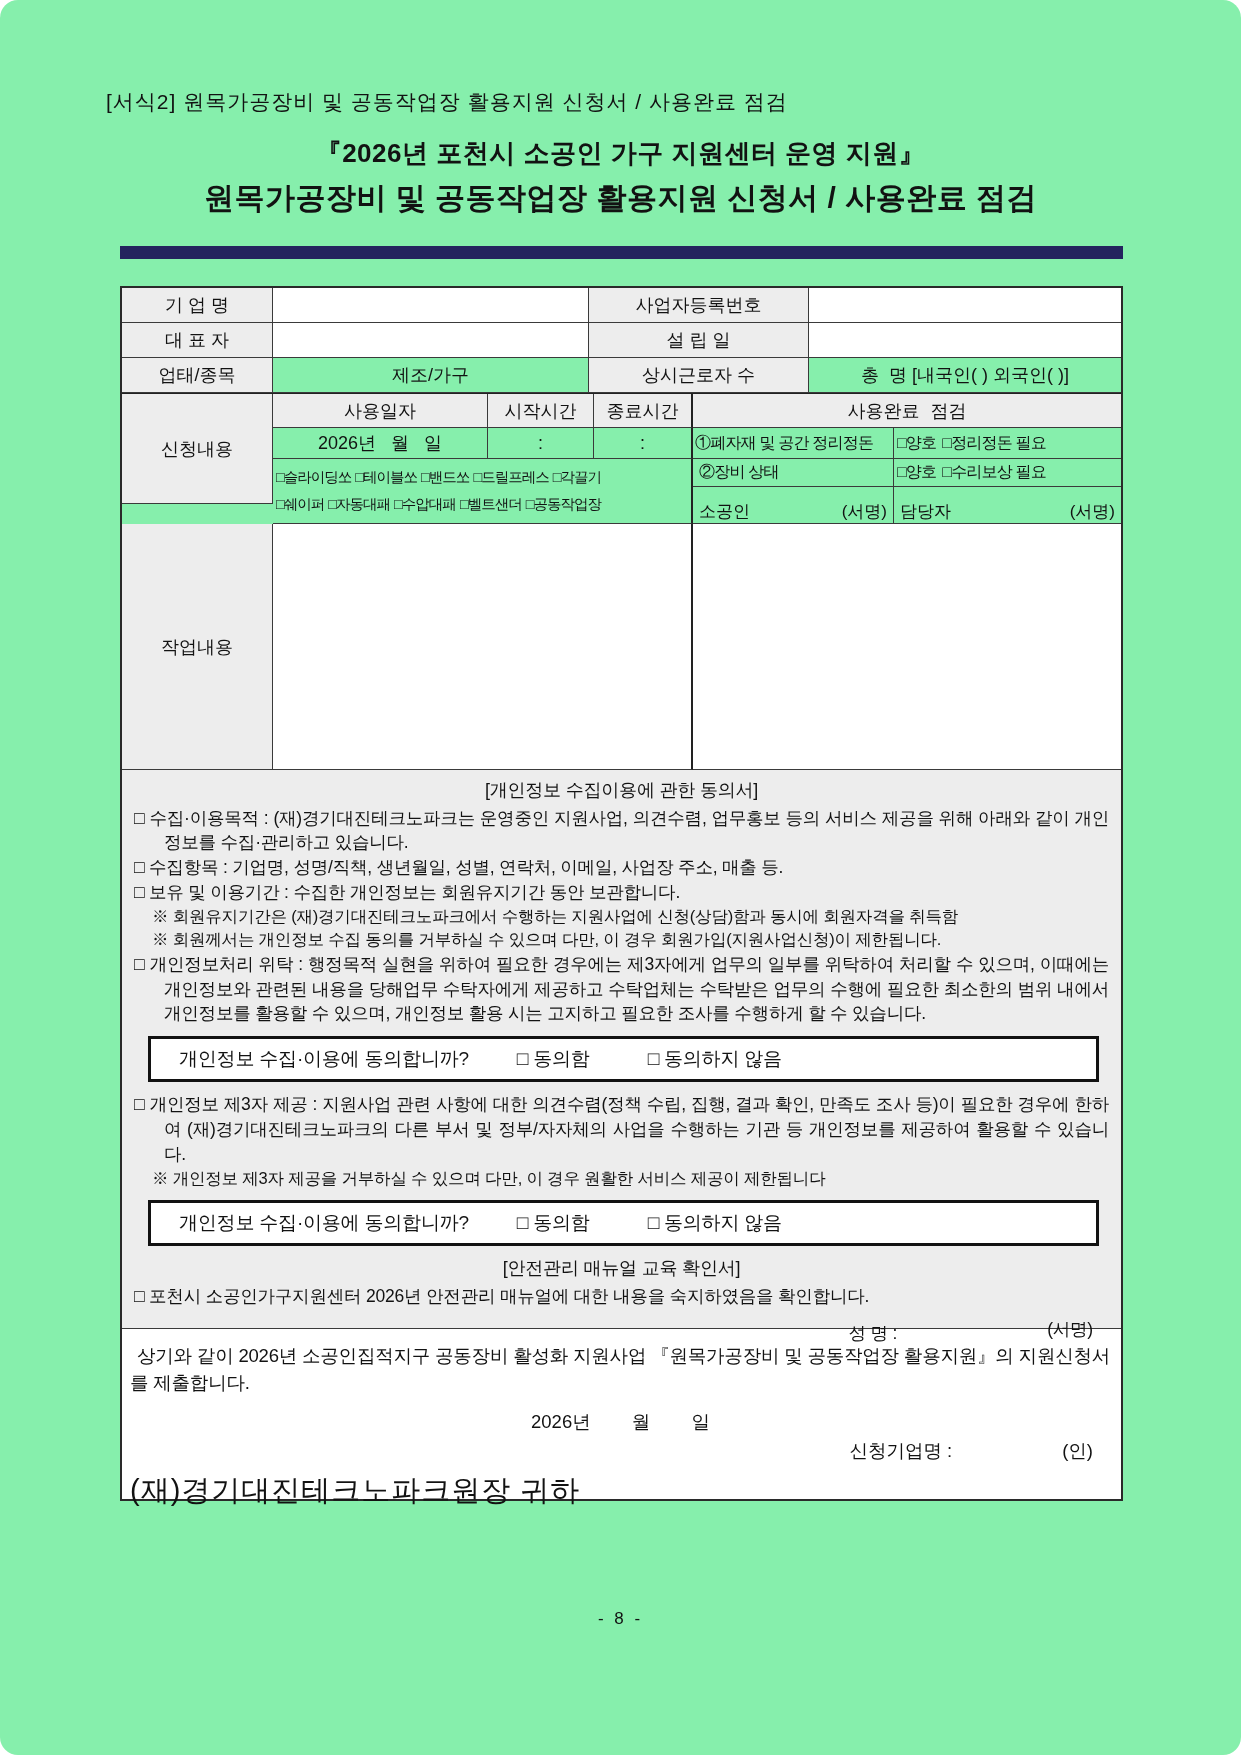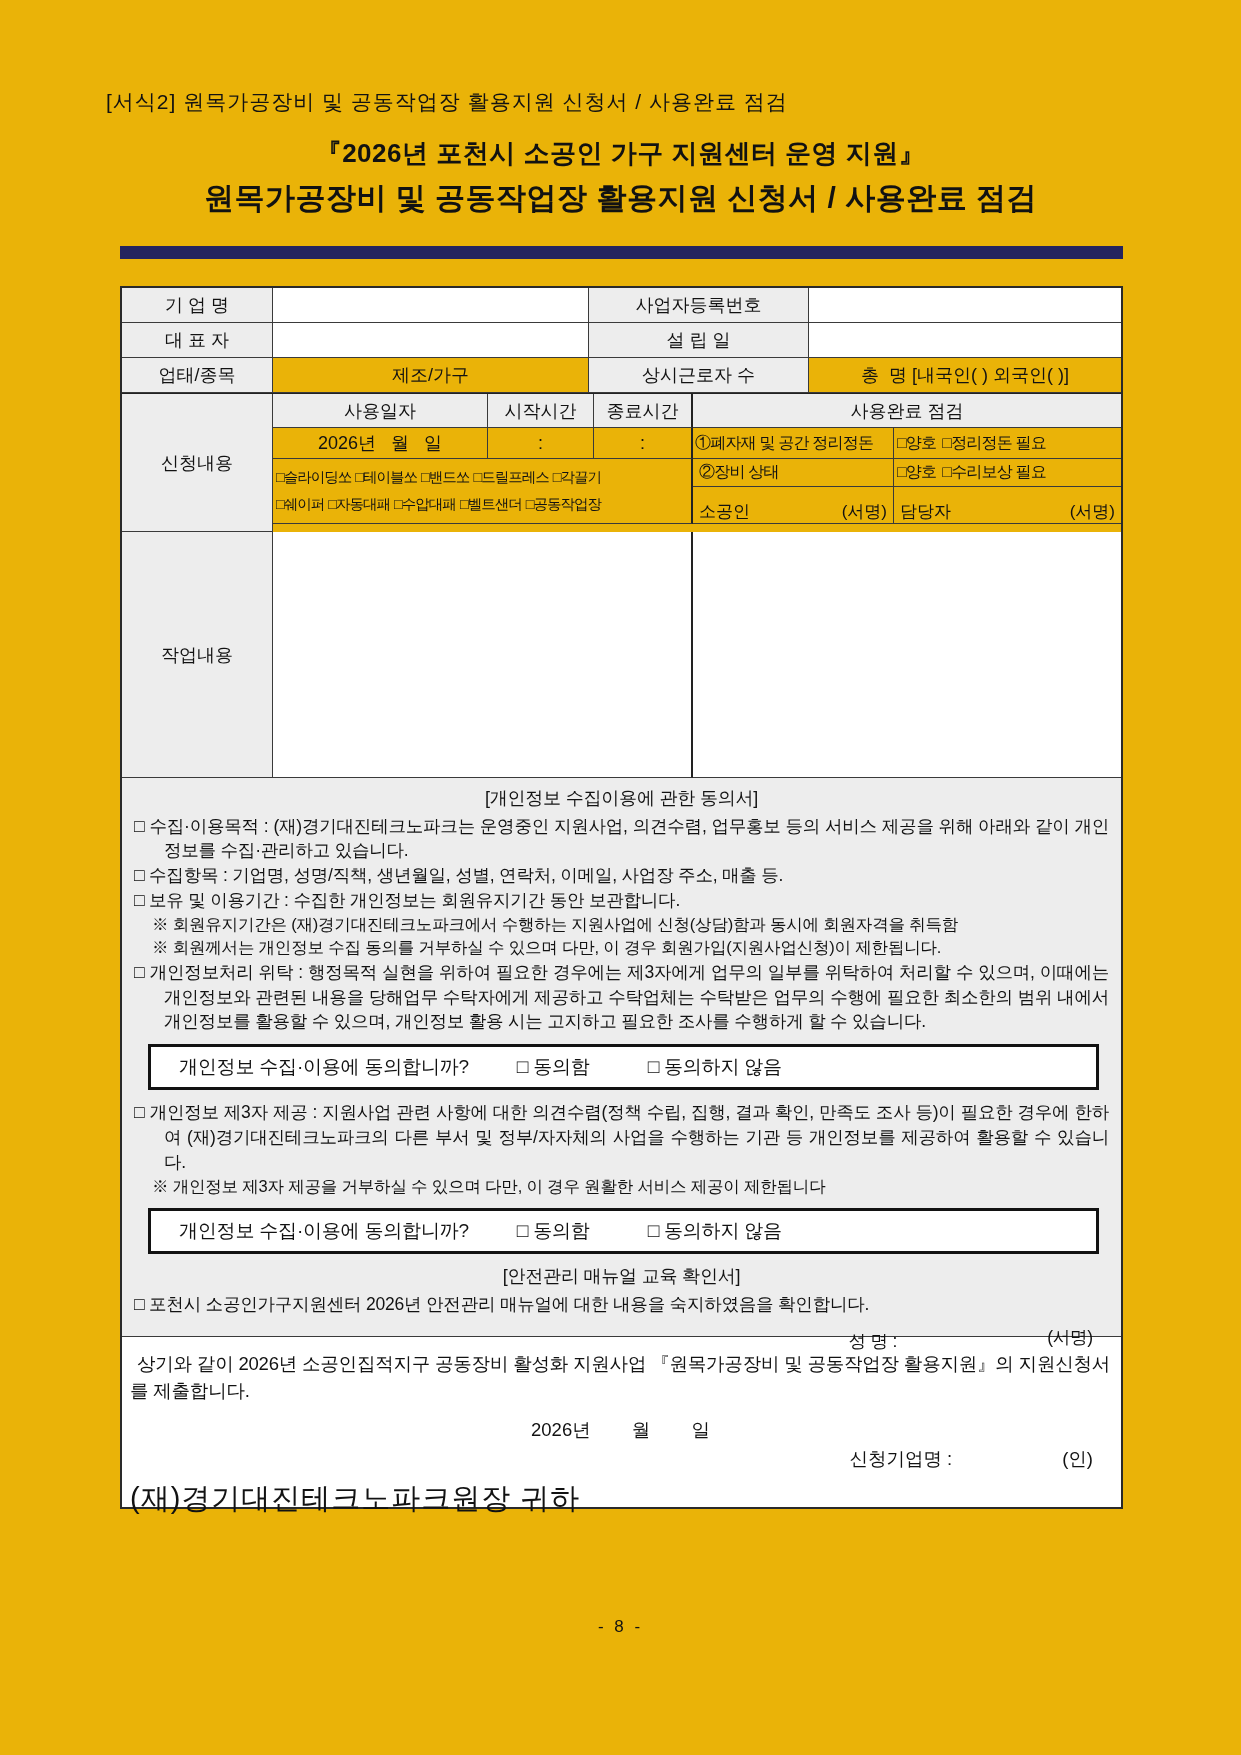--- a/index.html
+++ b/index.html
@@ -1,23 +1,24 @@
 <!DOCTYPE html>
 <html><head>
 <meta charset="utf-8">
 <style>
   * { margin:0; padding:0; box-sizing:border-box; }
   body { background:#fff; }
   .page {
     position:relative;
     width:1241px; height:1755px;
-    background:#eab308;
+    background:#86efac;
     font-family:"Liberation Sans", sans-serif;
     color:#121212;
     overflow:hidden;
+    border-radius:18px;
   }
   .form-tag {
     margin:88px 0 0 106px;
     font-size:21px;
     letter-spacing:1px;
   }
   .title1 {
     margin-top:20px;
     text-align:center;
     font-size:26px; font-weight:900;
@@ -50,21 +51,21 @@
     overflow:hidden;
   }
   .last { border-right:none !important; }
   .br2  { border-right-width:2px !important; border-right-color:#222 !important; }
   .bt2  { border-top:1px solid #222; }
   .lbl {
     background:#ededed;
     justify-content:center;
     white-space:pre;
   }
-  .hdr { background:#ededed; justify-content:center; }
+  .hdr { background:#ededed; justify-content:center;font-family:Liberation Mono, monospace; }
   .ctr { justify-content:center; }
   .pre { white-space:pre; }
   .c1 { width:151px; }
   .h35 { height:35px; } .h26 { height:26px; }
   .h34 { height:34px; } .h31 { height:31px; }
   .h28 { height:28px; } .h37 { height:37px;align-items:flex-end; }
   .tight { font-size:16px; letter-spacing:-0.8px; }
   .machines {
     width:420px; height:65px;
     flex-direction:column; align-items:flex-start; justify-content:center;
@@ -145,21 +146,21 @@
     <div class="row">
       <div class="cell lbl c1 h35">업태/종목</div>
       <div class="cell ctr h35" style="width:316px">제조/가구</div>
       <div class="cell lbl h35" style="width:220px">상시근로자 수</div>
       <div class="cell ctr pre h35 last" style="flex:1">총  명 [내국인( ) 외국인( )]</div>
     </div>
 
 
 
     <div class="row bt2">
-      <div class="cell lbl c1" style="height:138px">신청내용</div>
+      <div class="cell lbl c1" style="height:110px">신청내용</div>
       <div class="col">
         <div class="row">
           <div class="cell hdr h34" style="width:215px">사용일자</div>
           <div class="cell hdr h34" style="width:106px">시작시간</div>
           <div class="cell hdr h34 br2" style="width:99px">종료시간</div>
           <div class="cell hdr h34 last" style="flex:1">사용완료 점검</div>
         </div>
         <div class="row">
           <div class="cell ctr pre h31" style="width:215px">2026년   월   일</div>
           <div class="cell ctr h31" style="width:106px">:</div>

